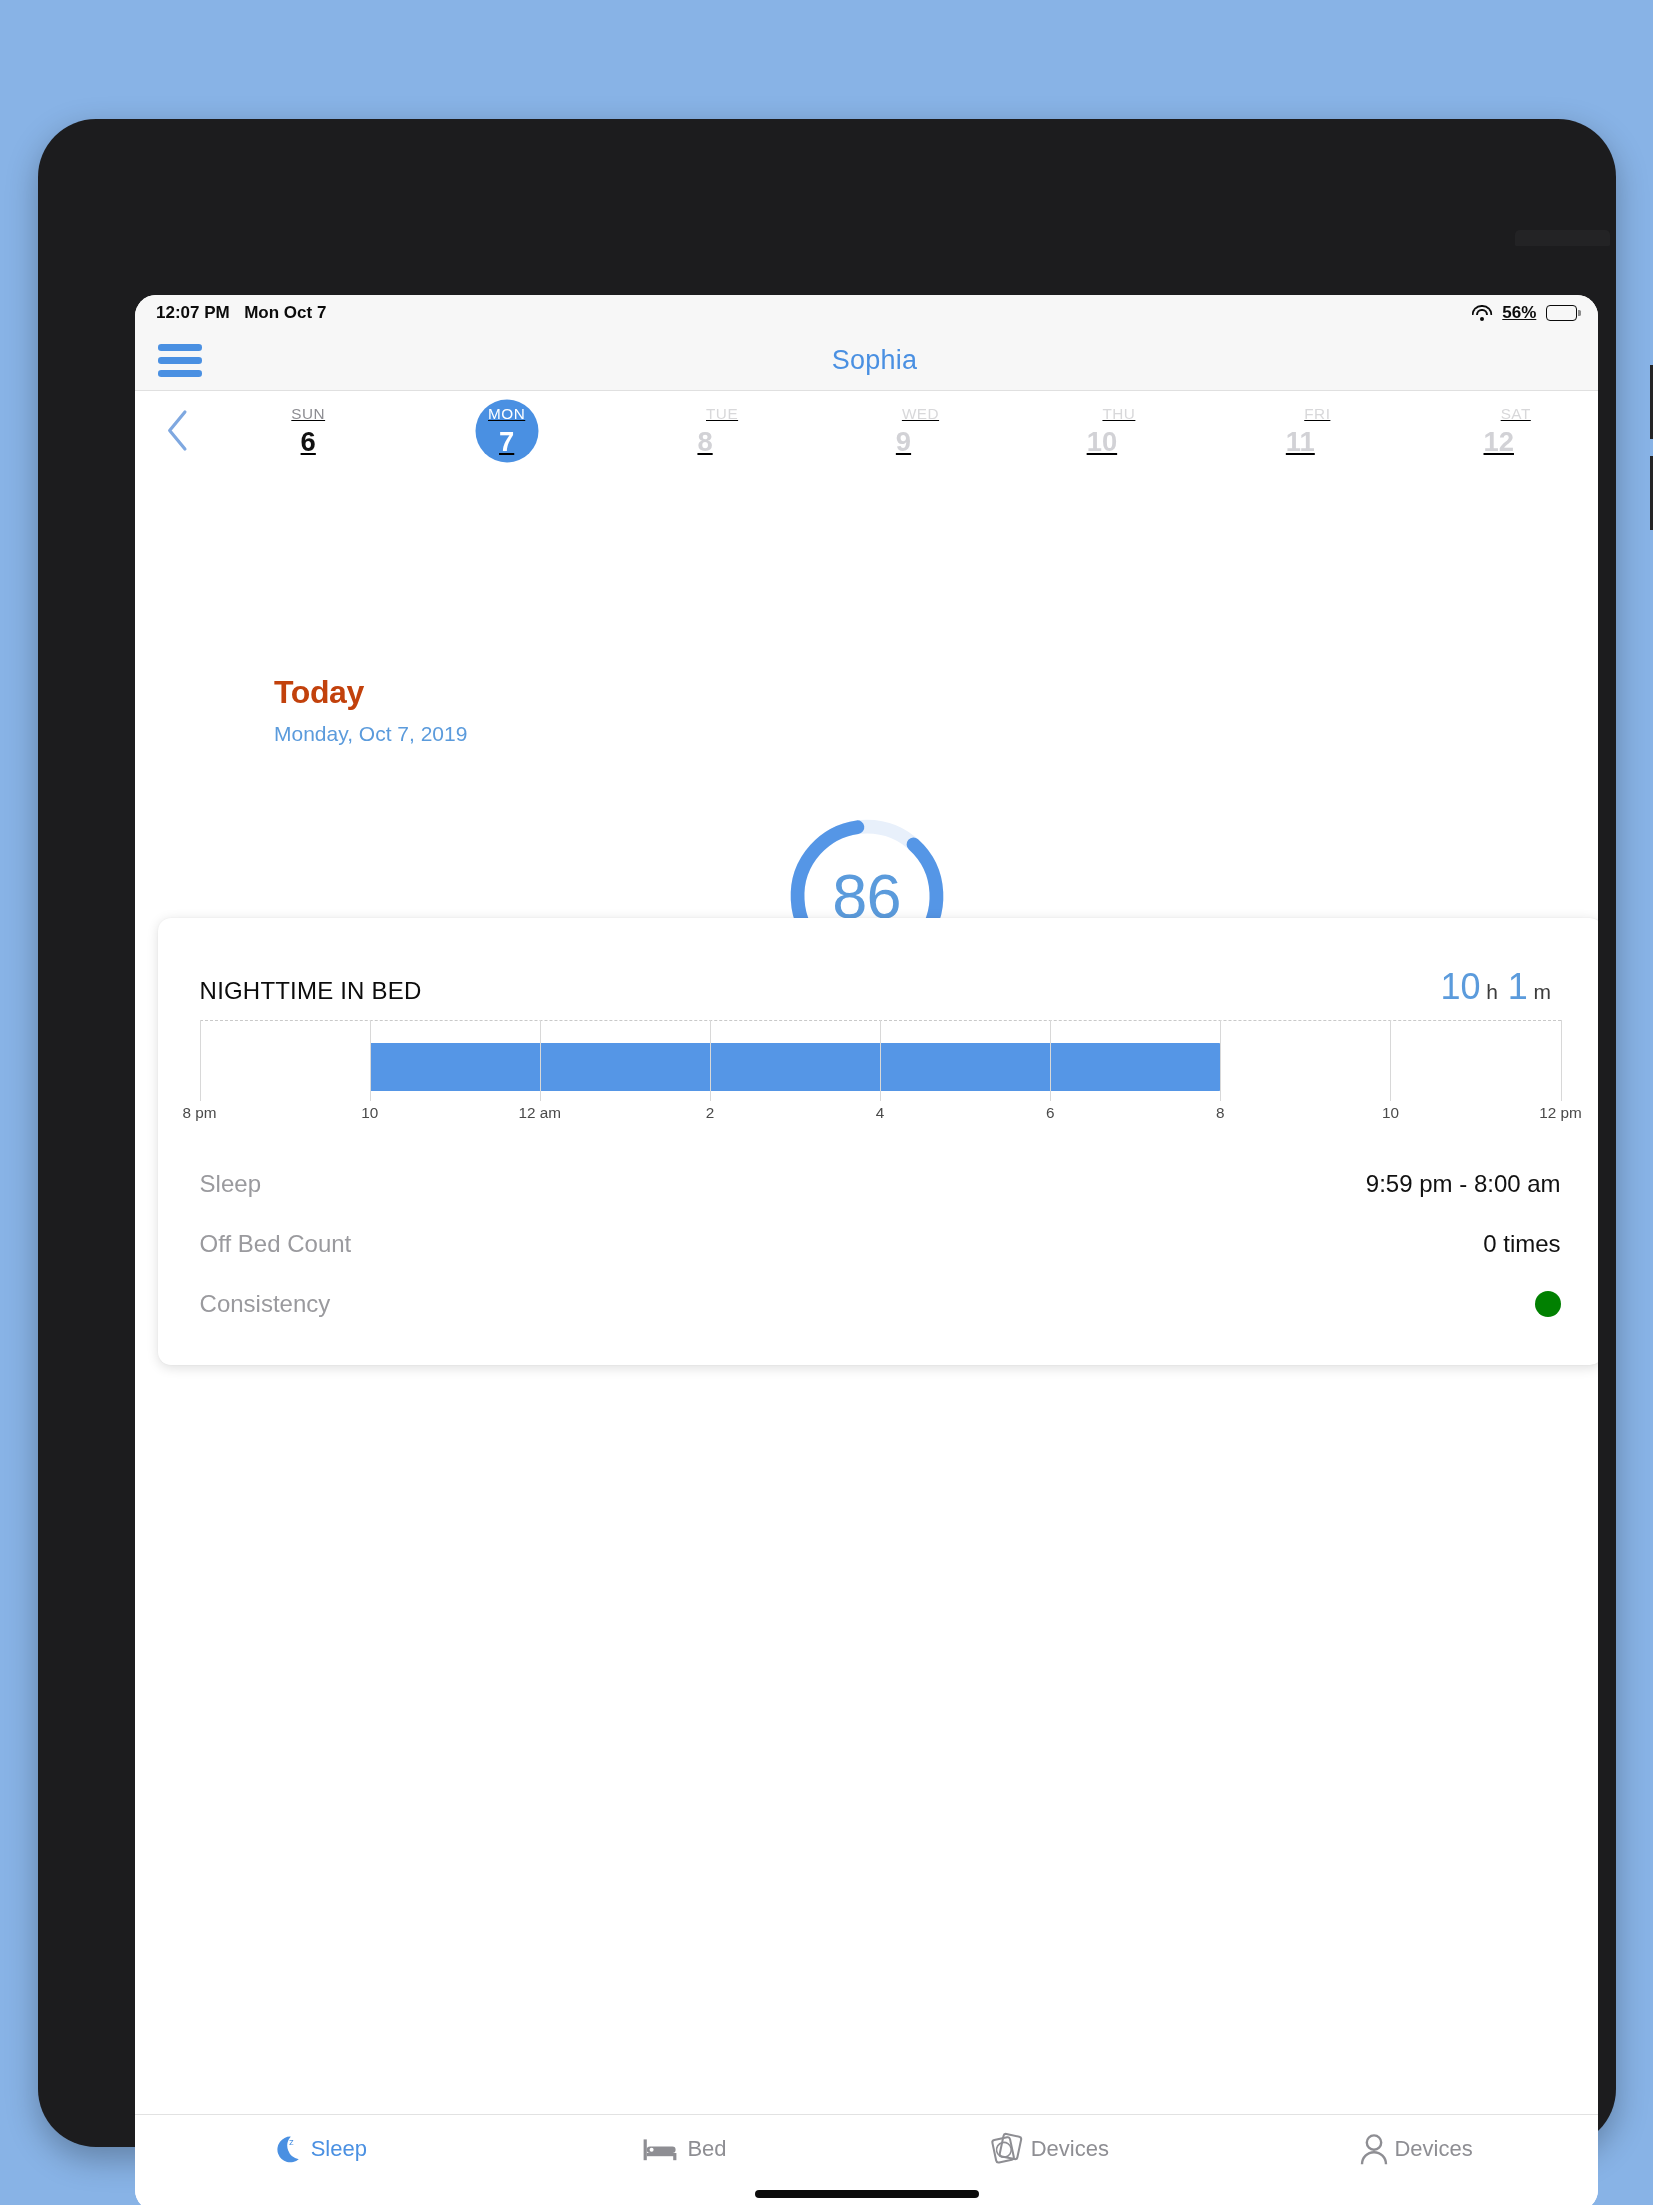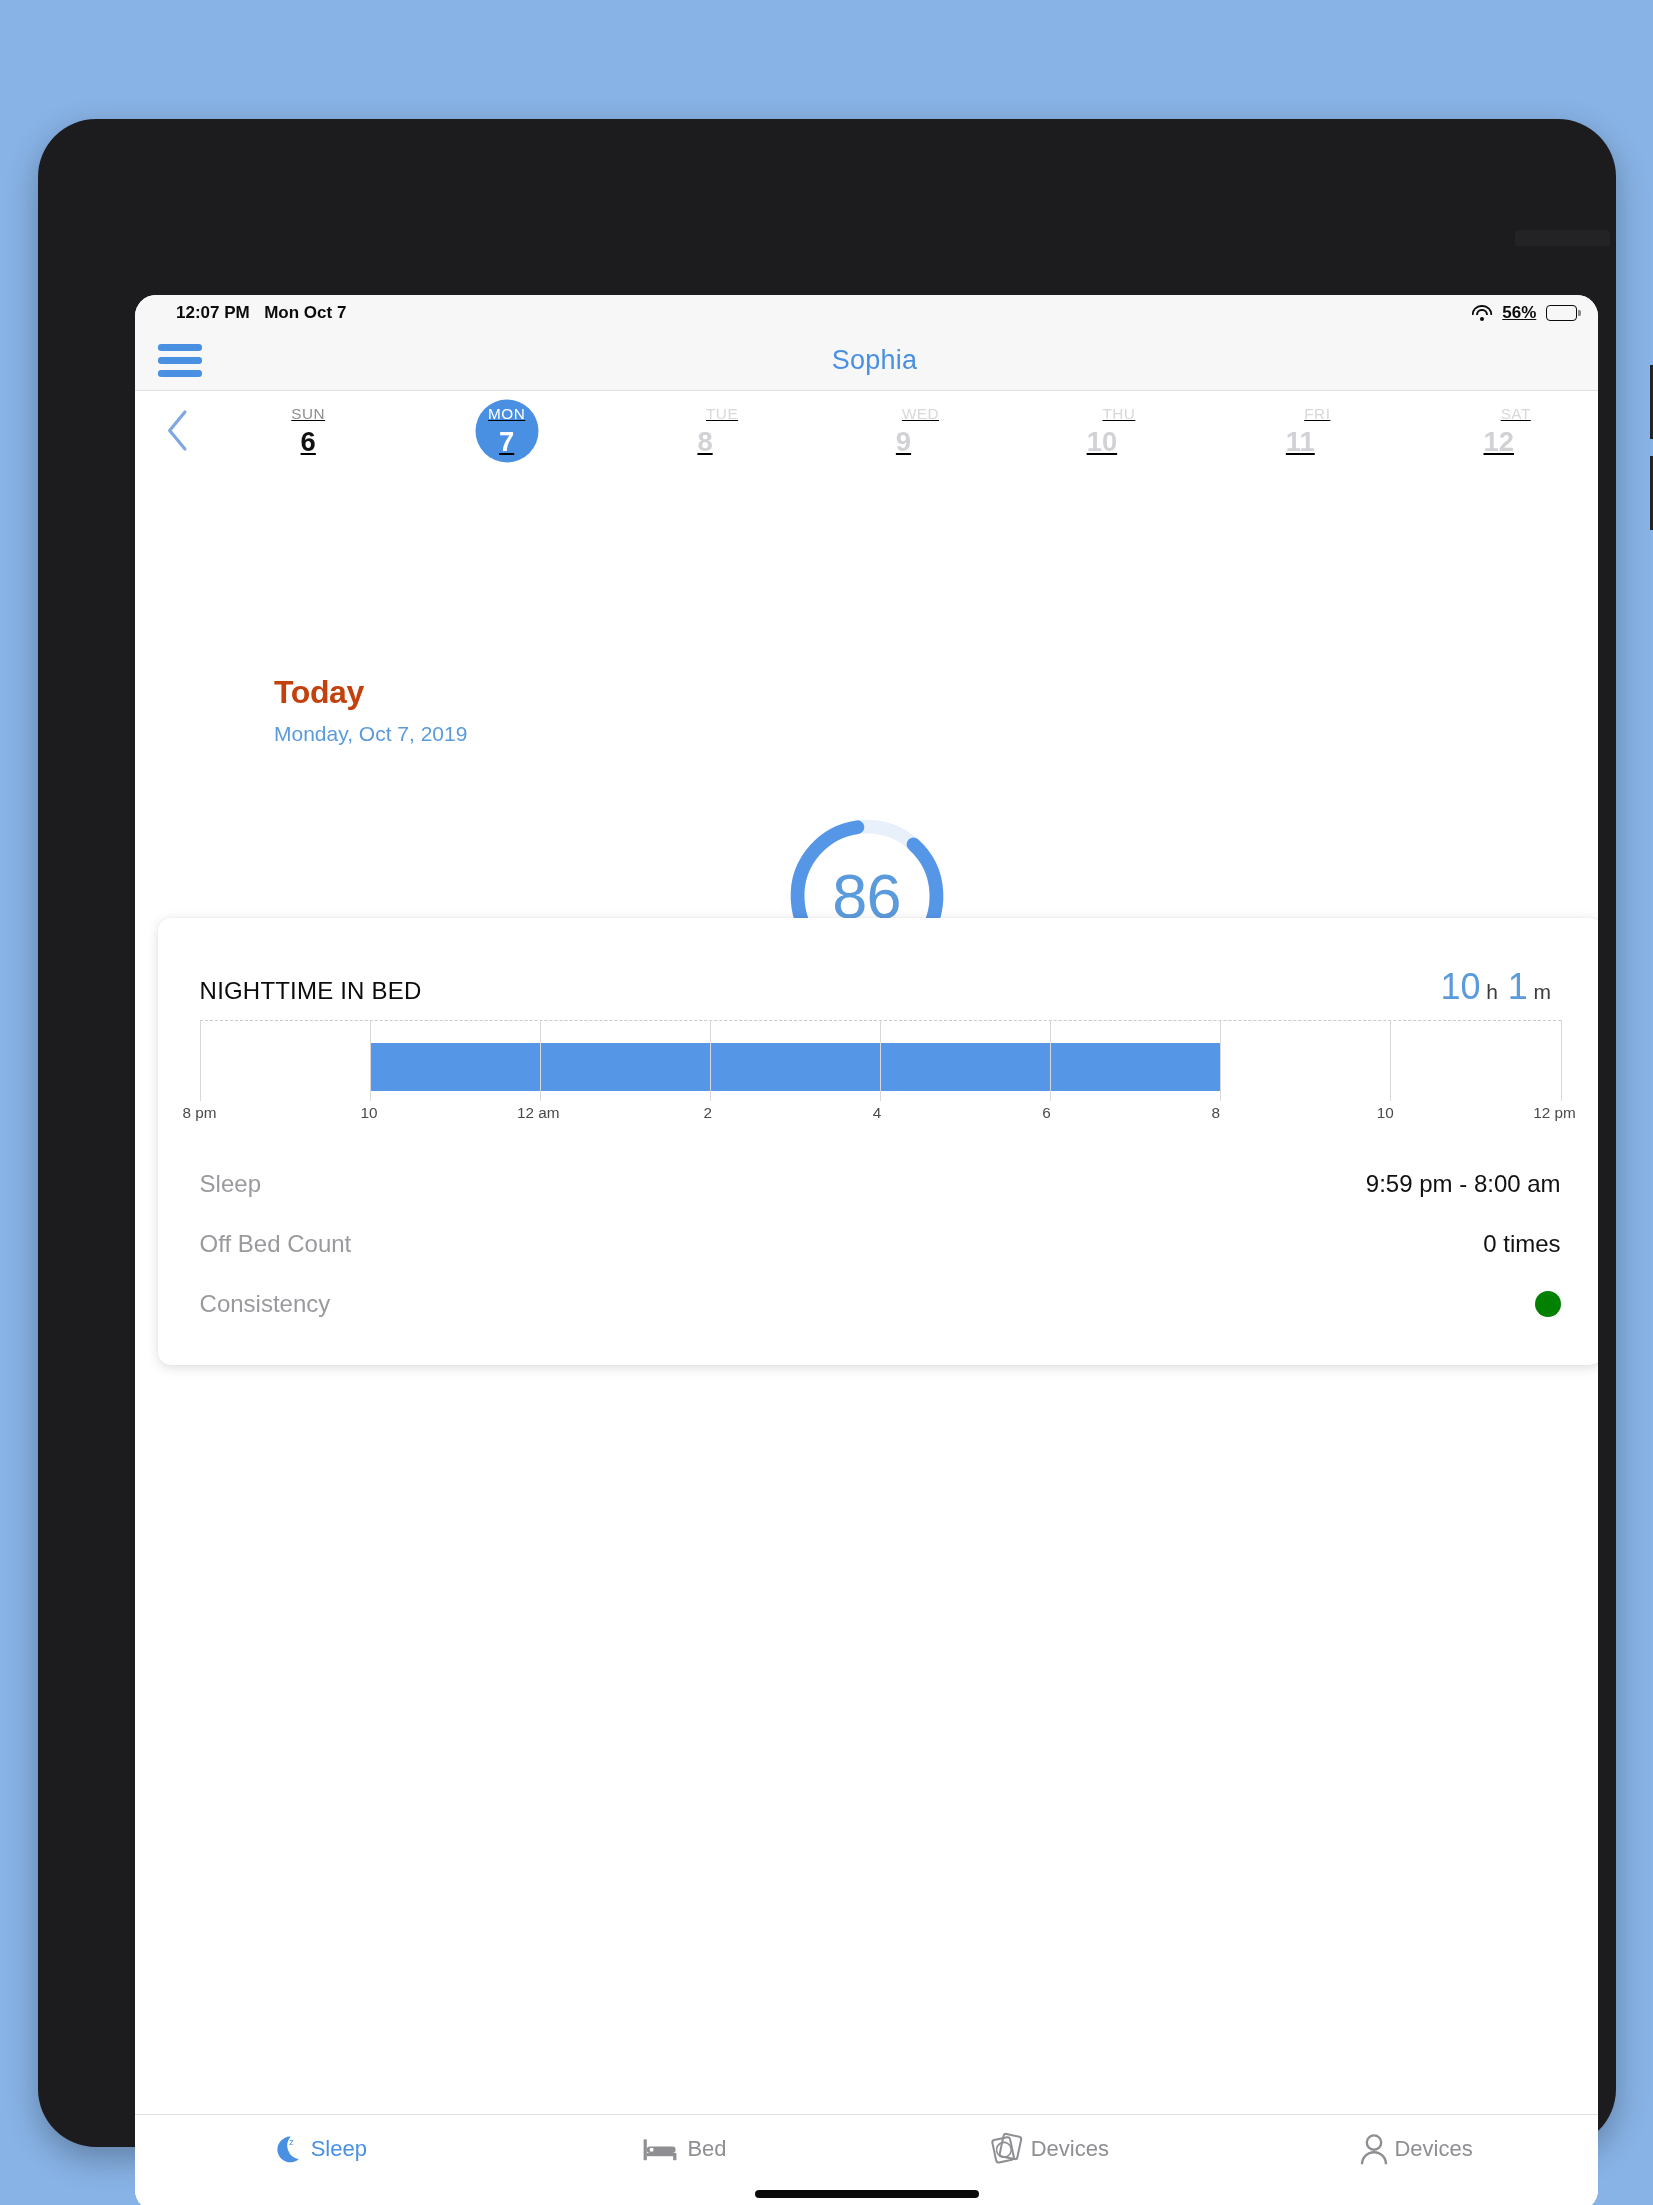--- a/index.html
+++ b/index.html
@@ -44,21 +44,21 @@
 
   
   #status-bar{
     position:absolute; left:0; top:0;
     width:100%; height:36px;
     background:#f7f7f7;
     display:flex; align-items:center;
     padding:0 21px;
     font-size:17px; font-weight:bold; color:#0b0b0b;
   }
-  #status-left{ display:flex; gap:14.5px; align-items:center;margin-left:20px; }
+  #status-left{ display:flex; gap:14.5px; align-items:center; }
   #status-right{ margin-left:auto; display:flex; gap:9.7px; align-items:center;text-decoration:underline; }
   .wifi-glyph{ display:inline-block; width:21px; height:16px; position:relative; }
   .wifi-glyph i{
     position:absolute; left:50%; bottom:0;
     border:2.4px solid #0b0b0b; border-bottom:none;
     border-radius:50% 50% 0 0 / 100% 100% 0 0;
     transform:translateX(-50%);
   }
   .wifi-glyph i:nth-child(1){ width:21px; height:10.5px; bottom:5.7px; }
   .wifi-glyph i:nth-child(2){ width:12px; height:6.5px;  bottom:5.7px; }
@@ -169,21 +169,21 @@
     position:absolute; left:0; right:0; top:0; height:0;
     border-top:1.6px dashed #c9c9c9;
   }
   .grid-tick{
     position:absolute; top:0; width:0.8px; height:81px; background:#d8d8d8;
   }
   #sleep-bar{
     position:absolute; height:48px; top:22.6px;
     background:#5596e6; border-radius:0.8px;
   }
-  #axis-labels{ position:absolute; left:0; right:6px; top:84px; height:22.6px; }
+  #axis-labels{ position:absolute; left:0; right:0; top:84px; height:22.6px; }
   .axis-label{
     position:absolute; top:0; font-size:15.3px; color:#4a4a4a;
     transform:translateX(-50%); white-space:nowrap;
   }
 
   
   #detail-rows{ position:absolute; left:42px; right:42px; top:236px; }
   .detail-row{
     height:60px; display:flex; align-items:center;
   }

